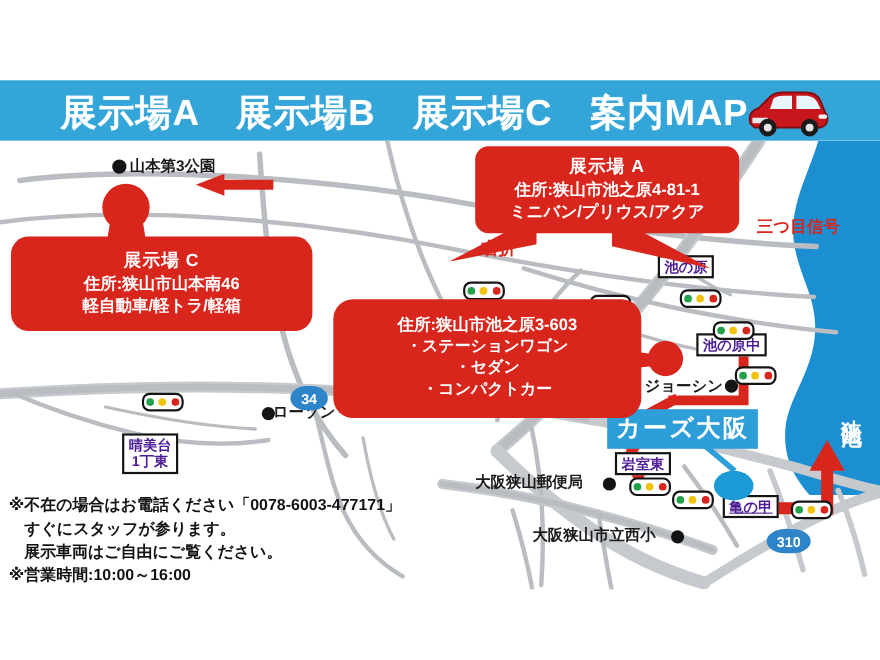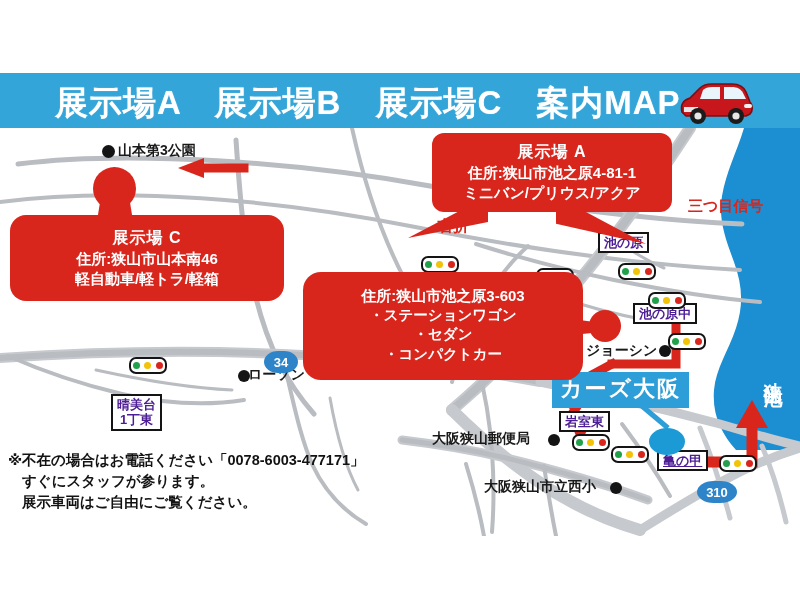--- a/index.html
+++ b/index.html
@@ -325,15 +325,16 @@
   <div id="ususetsu-label">右折</div>
   <div id="mitsumeshingo-label">三つ目信号</div>
 
   <div id="cars-osaka-label">カーズ大阪</div>
   <div id="cars-osaka-marker"></div>
 
   <div class="footer-notes">
     <div>※不在の場合はお電話ください「0078-6003-477171」</div>
     <div class="indent">すぐにスタッフが参ります。</div>
     <div class="indent">展示車両はご自由にご覧ください。</div>
+    <div>※営業時間:10:00～16:00</div>
   </div>
 
 </div>
 
 </body></html>

